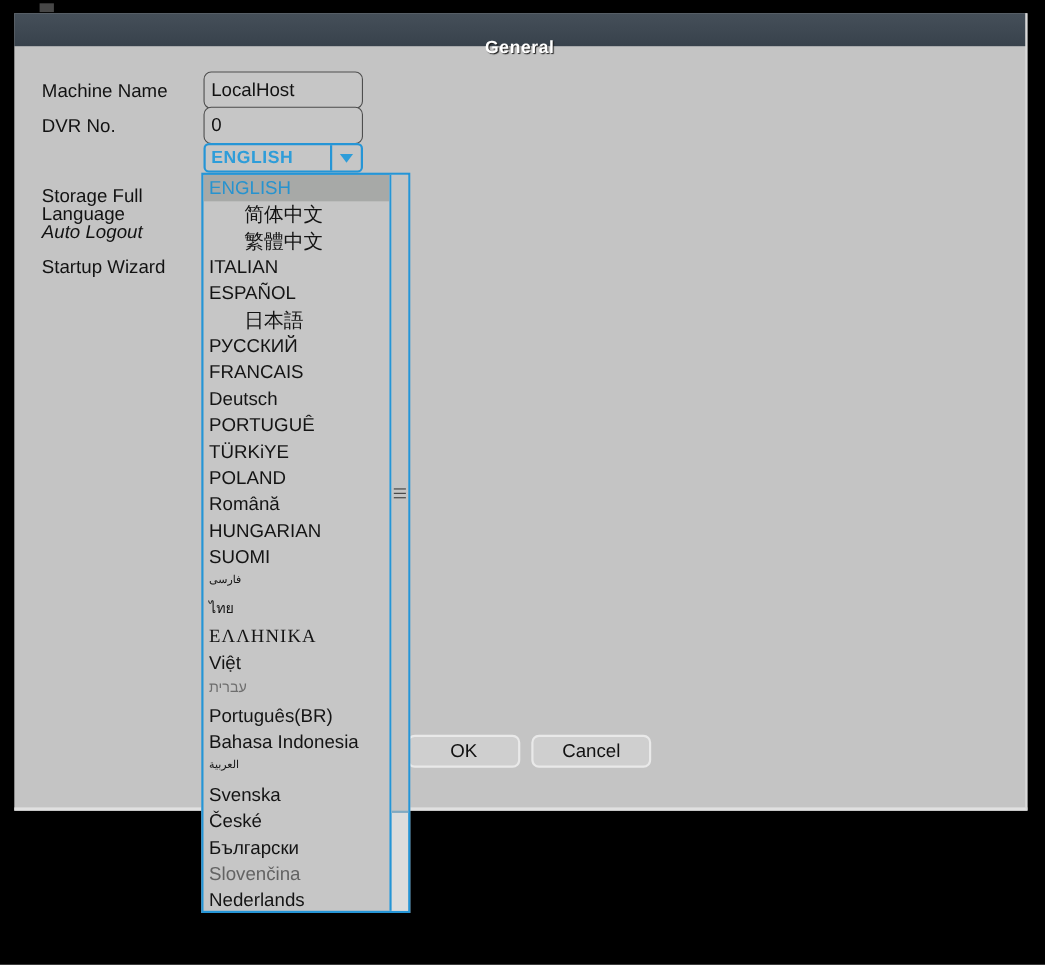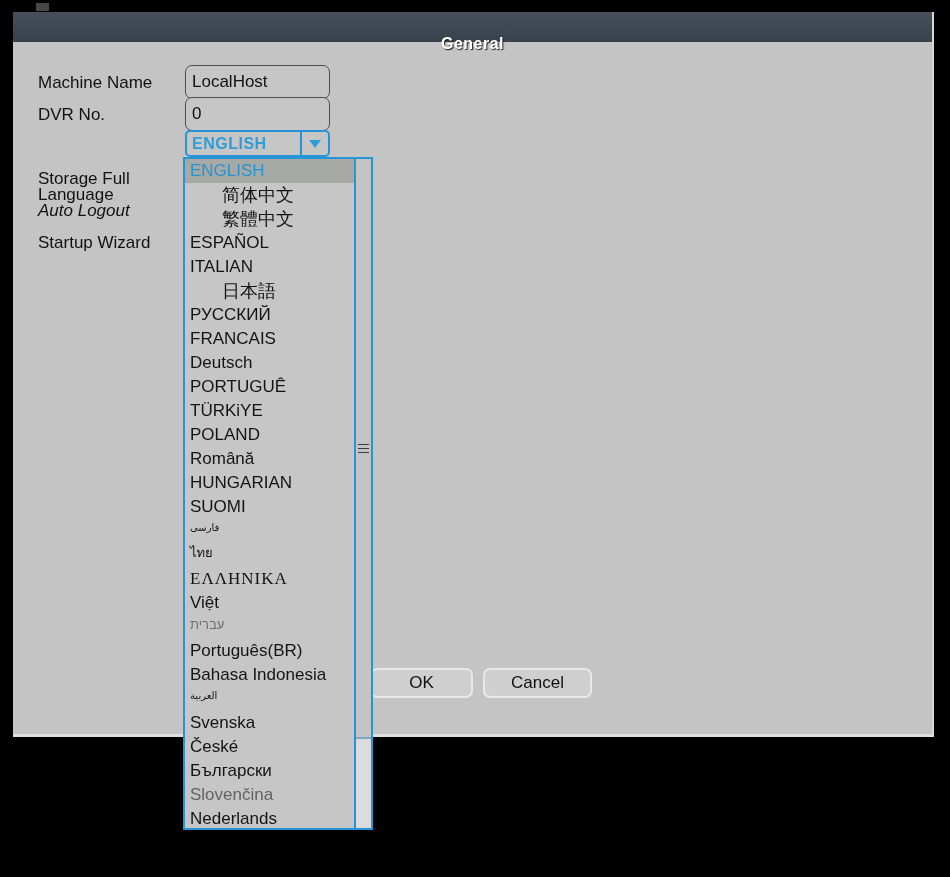--- a/index.html
+++ b/index.html
@@ -143,22 +143,22 @@
 
   <button class="btn btn-ok">OK</button>
   <button class="btn btn-cancel">Cancel</button>
 </div>
 
 <div class="dropdown-panel">
   <div class="options-col">
       <div class="opt selected">ENGLISH</div>
       <div class="opt cjk">简体中文</div>
       <div class="opt cjk">繁體中文</div>
+      <div class="opt">ITALIAN</div>
       <div class="opt">ESPAÑOL</div>
-      <div class="opt">ITALIAN</div>
       <div class="opt cjk">日本語</div>
       <div class="opt">РУССКИЙ</div>
       <div class="opt">FRANCAIS</div>
       <div class="opt">Deutsch</div>
       <div class="opt">PORTUGUÊ</div>
       <div class="opt">TÜRKiYE</div>
       <div class="opt">POLAND</div>
       <div class="opt">Română</div>
       <div class="opt">HUNGARIAN</div>
       <div class="opt">SUOMI</div>

